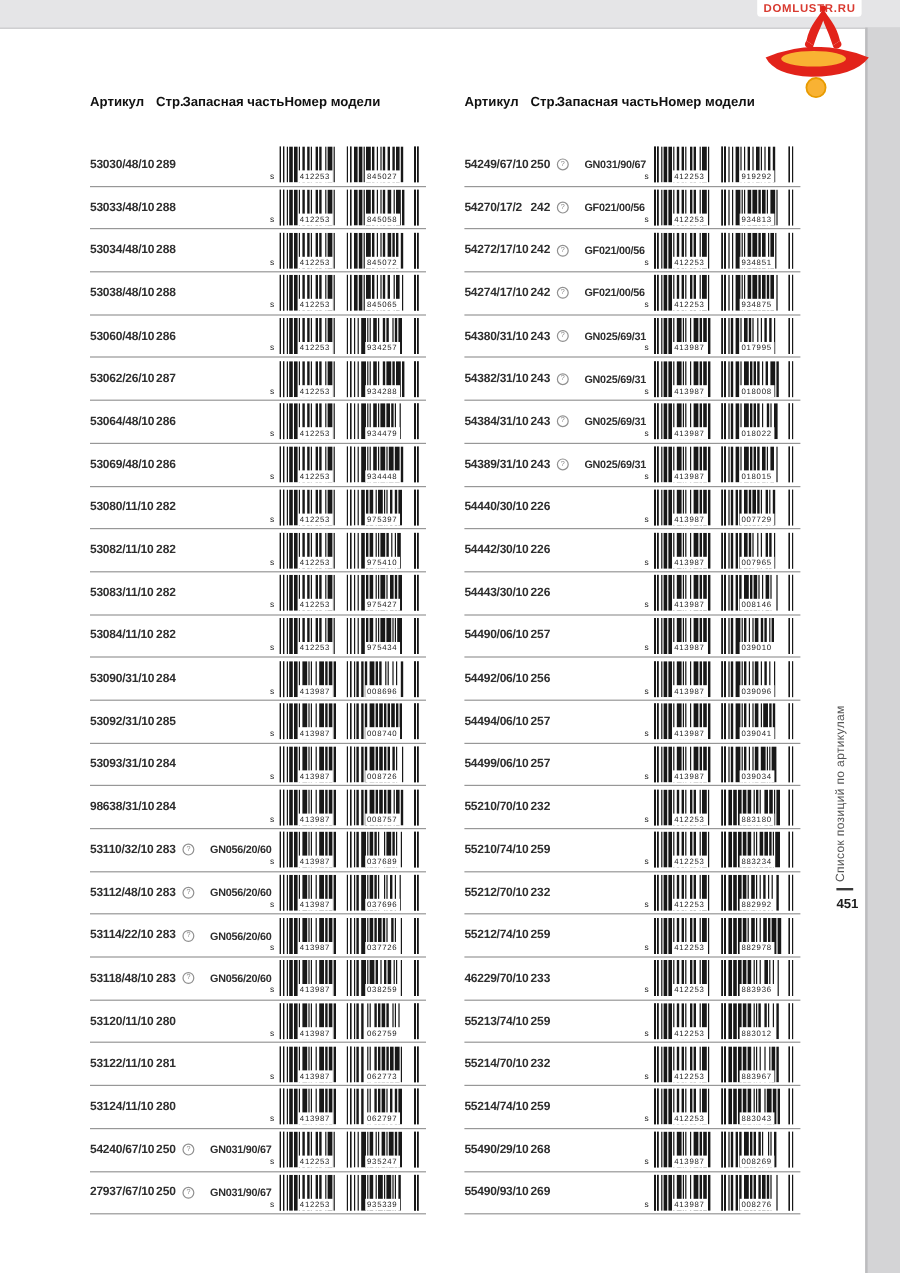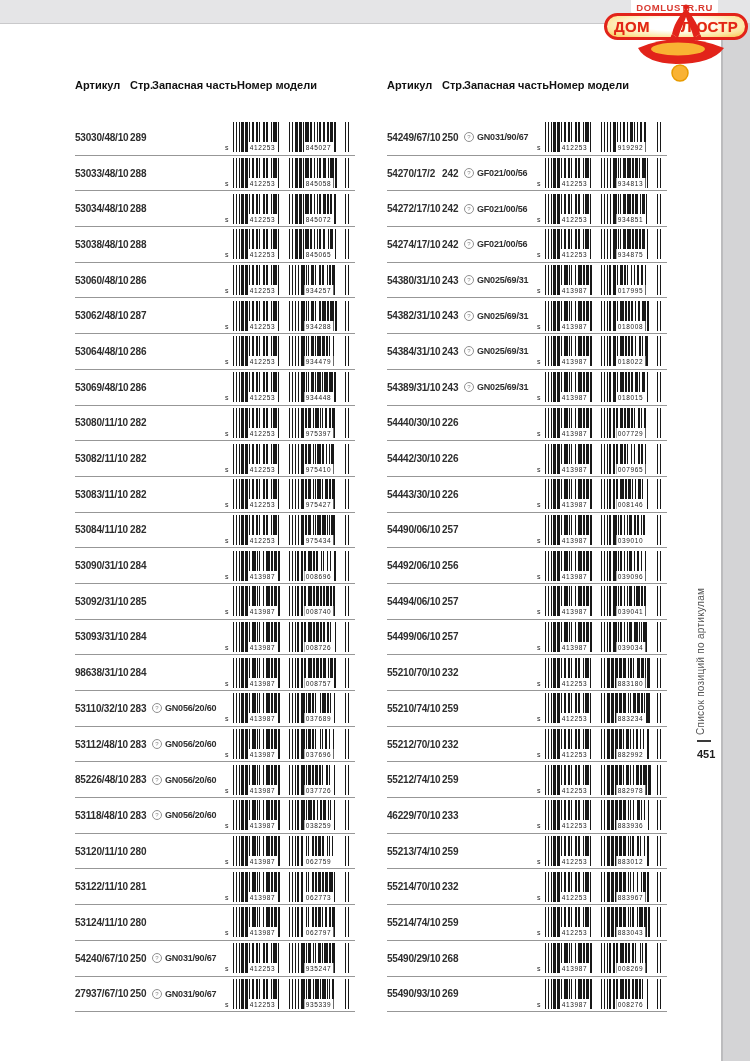--- a/index.html
+++ b/index.html
@@ -36,21 +36,21 @@
   .thead .h-model{left:162px;}
   .tbl{position:absolute;top:120px;width:280px;}
   .tbl-left{left:75px;}
   .tbl-right{left:387px;}
   .thead-left{left:75px;}
   .thead-right{left:387px;}
   .row{height:35.7px;box-sizing:border-box;border-bottom:1px solid #979797;
     display:flex;align-items:center;}
   .c-article{width:55px;font-size:10px;font-weight:bold;color:#2e2e2e;letter-spacing:-.2px;}
   .c-page{width:22px;font-size:10px;font-weight:bold;color:#2e2e2e;}
-  .c-spare{width:73px;display:flex;align-items:center;gap:3px;}
+  .c-spare{width:73px;display:flex;align-items:center;gap:13px;}
   .spare-ico{width:8px;height:8px;border:1px solid #909090;border-radius:50%;
     display:inline-flex;align-items:center;justify-content:center;
     font-size:6px;line-height:6px;color:#8a8a8a;flex:0 0 auto;}
   .spare-label{font-size:9px;font-weight:bold;color:#2e2e2e;letter-spacing:-.2px;white-space:nowrap;}
   .c-barcode{width:130px;display:flex;align-items:center;}
 
   
   .bc{display:flex;align-items:flex-end;height:30px;}
   .bc-s{font-size:7px;line-height:8px;color:#222;margin-right:3px;}
   .guard{width:4px;height:30px;flex:0 0 auto;margin:0 1px;
@@ -71,24 +71,20 @@
   .side-page{position:absolute;top:748px;left:697px;font-size:11px;font-weight:bold;color:#1d1d1d;}
 </style>
 </head>
 <body>
 
 <div class="top-strip"></div>
 <div class="right-strip"></div>
 
 <div class="logo">
   <div class="logo-domain">DOMLUSTR.RU</div>
-  <div class="logo-pill">
-    <span class="logo-word">ДОМ</span>
-    <span class="logo-word">ЛЮСТР</span>
-  </div>
   <svg class="logo-ornament" width="40" height="40" viewBox="0 0 40 40">
     <circle cx="20" cy="3" r="2.4" fill="#e2231a"></circle>
     <path d="M20 3 C16 11 9 16 6 30 L12 34 C15 24 18 19 20 13 C22 19 25 24 28 34 L34 30 C31 16 24 11 20 3 Z" fill="#e2231a"></path>
     <path d="M6 30 q-3 4 1 6 q4 2 5 -2 Z M34 30 q3 4 -1 6 q-4 2 -5 -2 Z" fill="#e2231a"></path>
   </svg>
   <svg class="logo-dish" width="96" height="44" viewBox="0 0 96 44">
     <path d="M6 9 Q48 -9 92 9 Q80 25 44 25 Q14 24 6 9 Z" fill="#e2231a"></path>
     <ellipse cx="46" cy="10" rx="27" ry="6.5" fill="#f9b233"></ellipse>
     <circle cx="48" cy="34" r="8" fill="#f9b233" stroke="#e89b00" stroke-width="1.5"></circle>
   </svg>
@@ -317,21 +313,21 @@
             <div class="bar" style="width: 1.2px; margin-right: 1.1px;"></div>
             <div class="bar" style="width: 2.4px; margin-right: 1.1px;"></div>
             <div class="bar" style="width: 2.4px; margin-right: 1.1px;"></div>
             <span class="bc-num">934257</span>
           </div>
           <span class="guard"></span>
         </div>
       </span>
     </div>
     <div class="row">
-      <span class="c-article">53062/48/10</span>
+      <span class="c-article">53062/26/10</span>
       <span class="c-page">287</span>
       <span class="c-spare"></span>
       <span class="c-barcode">
         <div class="bc">
           <span class="bc-s">s</span>
           <span class="guard"></span>
           <div class="half">
             <div class="bar" style="width: 1.2px; margin-right: 1.1px;"></div>
             <div class="bar" style="width: 3.6px; margin-right: 1.1px;"></div>
             <div class="bar" style="width: 2.4px; margin-right: 1.1px;"></div>
@@ -882,21 +878,21 @@
             <div class="bar" style="width: 1.2px; margin-right: 2.2px;"></div>
             <div class="bar" style="width: 1.2px; margin-right: 3.3px;"></div>
             <div class="bar" style="width: 1.2px; margin-right: 1.1px;"></div>
             <span class="bc-num">037696</span>
           </div>
           <span class="guard"></span>
         </div>
       </span>
     </div>
     <div class="row">
-      <span class="c-article">85226/48/10</span>
+      <span class="c-article">53114/22/10</span>
       <span class="c-page">283</span>
       <span class="c-spare">
         <span class="spare-ico">?</span>
         <span class="spare-label">GN056/20/60</span>
       </span>
       <span class="c-barcode">
         <div class="bc">
           <span class="bc-s">s</span>
           <span class="guard"></span>
           <div class="half">

